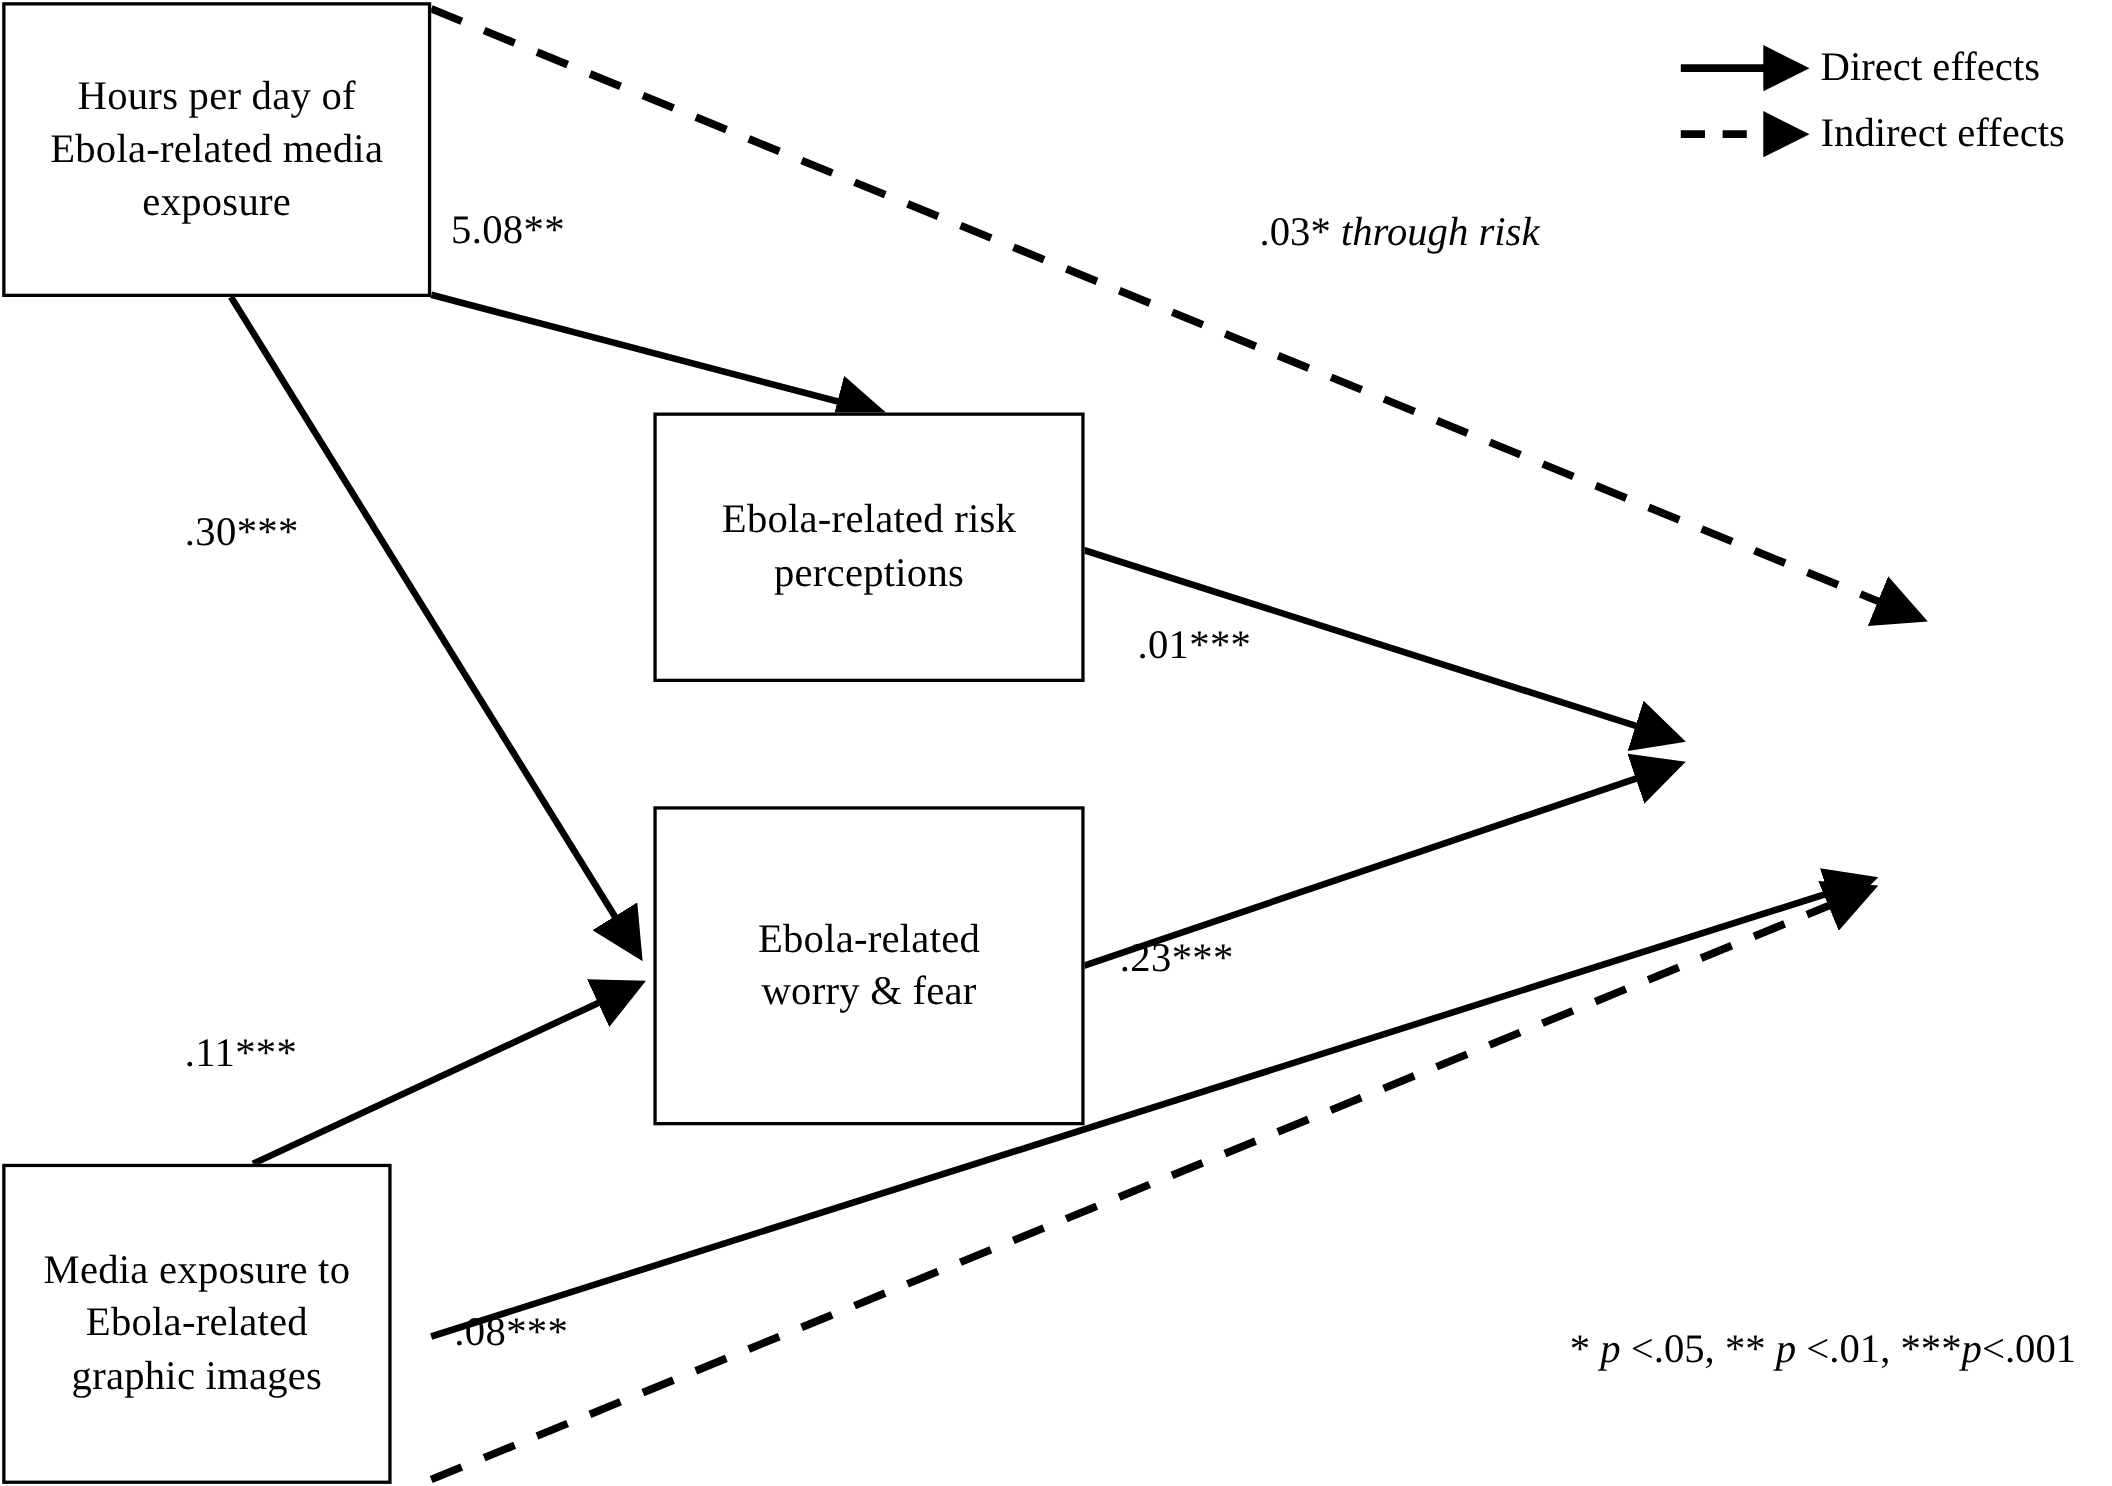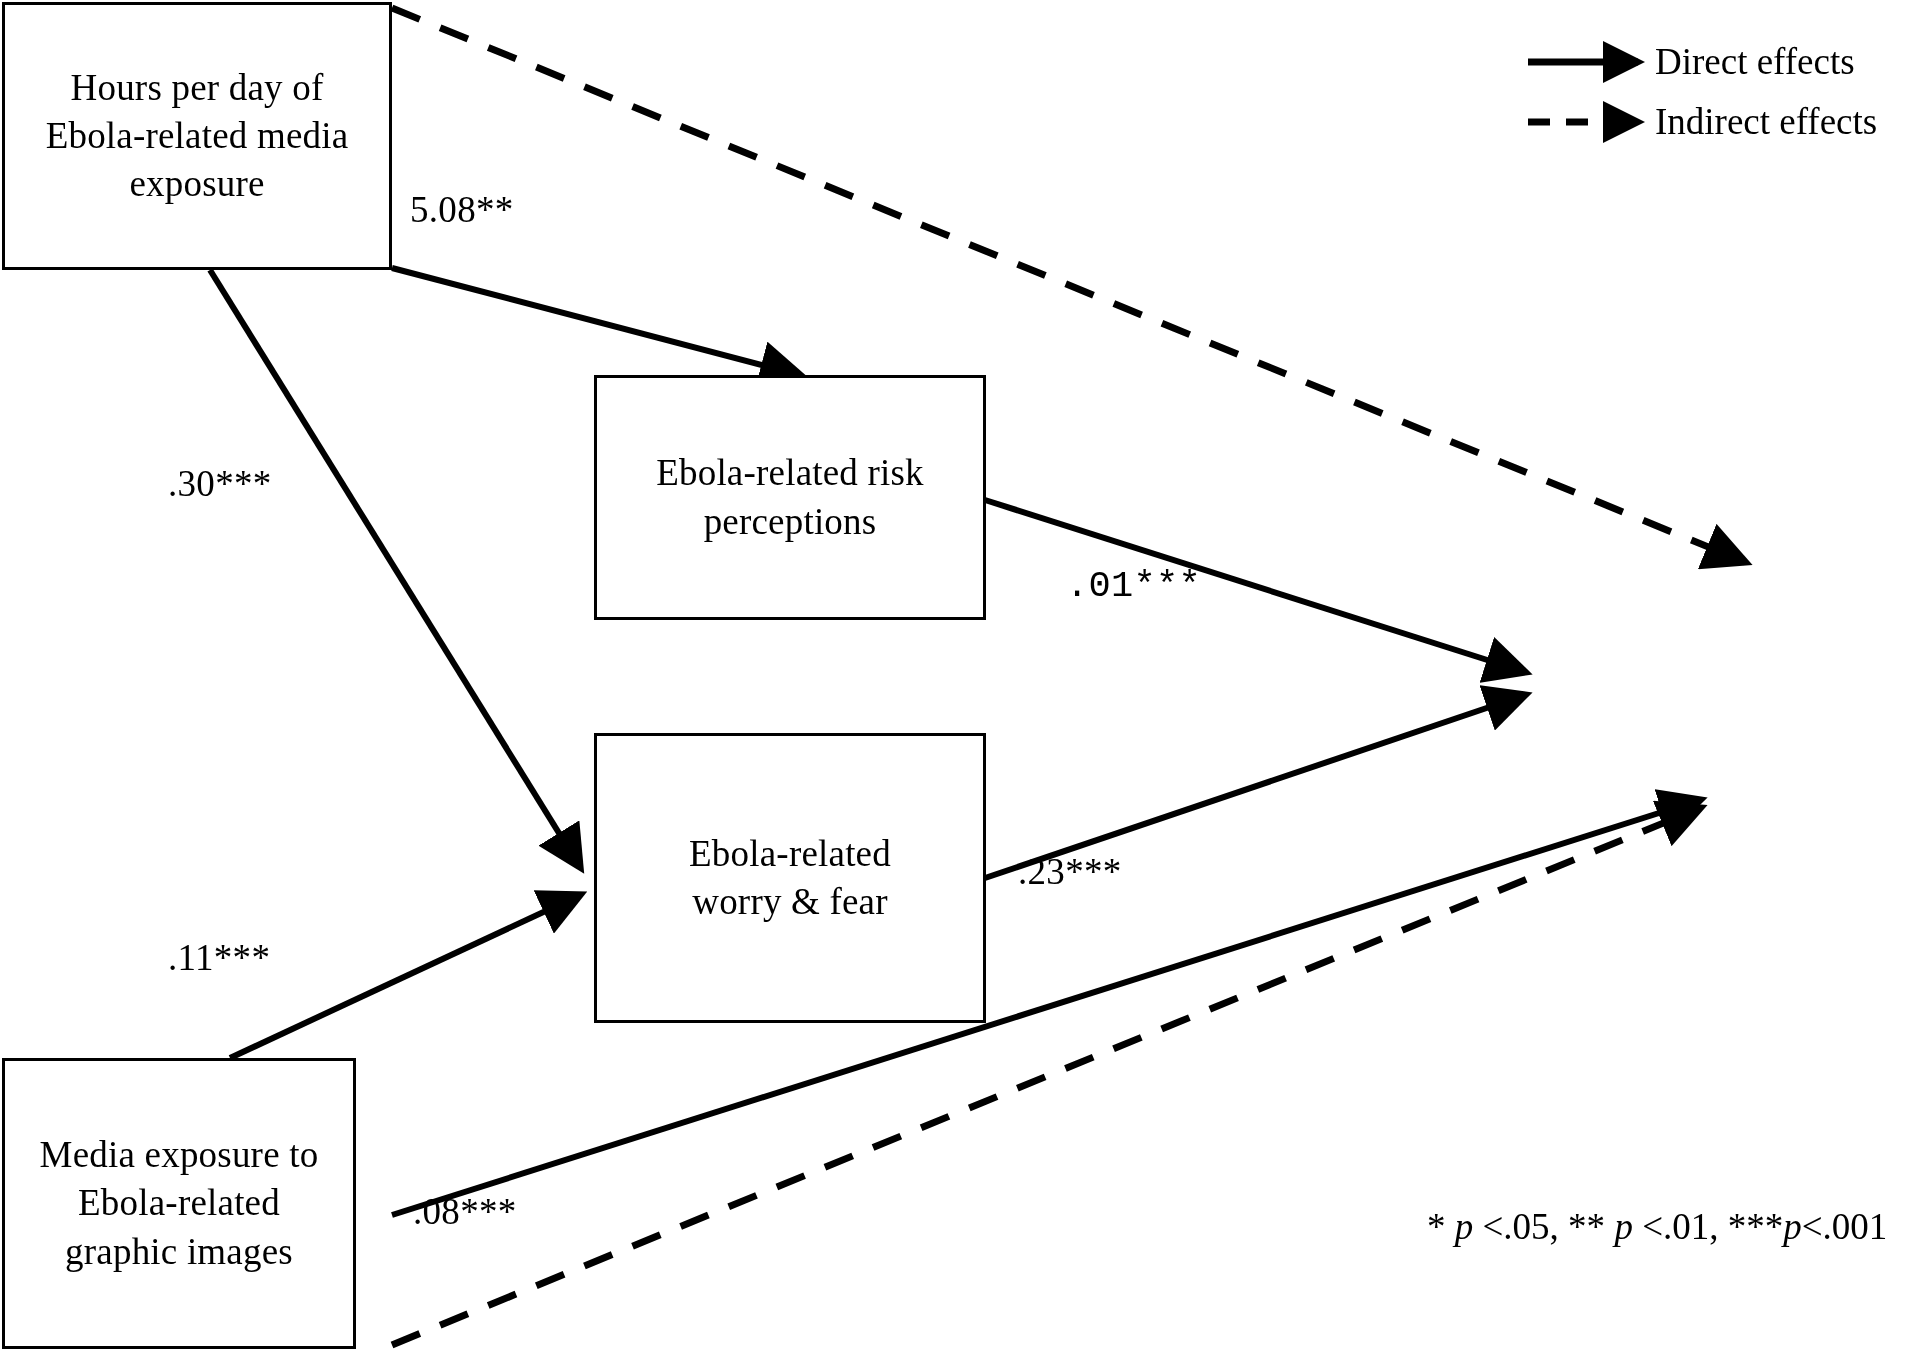--- a/index.html
+++ b/index.html
@@ -133,26 +133,29 @@
 graphic  images</span>
   </div>
 
 
   <div class="edge-label" style="left:410px; top:188px;">5.08**</div>
 
   <div class="edge-label" style="left:168px; top:462px;">.30***</div>
 
   <div class="edge-label" style="left:168px; top:936px;">.11***</div>
 
-  <div class="edge-label" style="left:1066px; top:565px;font-family:Liberation Mono, monospace;">.01***</div>
+  <div class="edge-label" style="left:1034px; top:565px;">.01***</div>
 
   <div class="edge-label" style="left:1018px; top:850px;">.23***</div>
 
   <div class="edge-label" style="left:413px; top:1190px;">.08***</div>
 
+  <div class="indirect-note" style="left:1145px; top:190px;">
+    <span>.03*</span><span> </span><span class="ital">through risk</span>
+  </div>
 
 
 
   <div class="legend-text" style="left:1655px; top:40px;">Direct effects</div>
   <div class="legend-text" style="left:1655px; top:100px;">Indirect effects</div>
 
   <div class="note-text" style="left:1427px; top:1205px;">
     <span>* </span><span class="ital">p</span><span> &lt;.05, ** </span><span class="ital">p</span><span> &lt;.01, ***</span><span class="ital">p</span><span>&lt;.001</span>
   </div>
 

